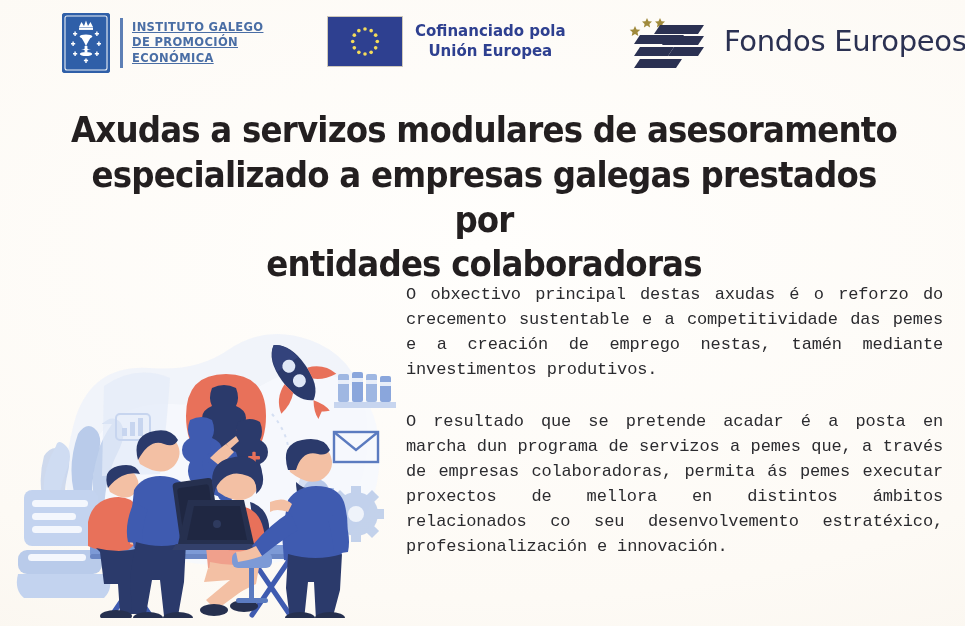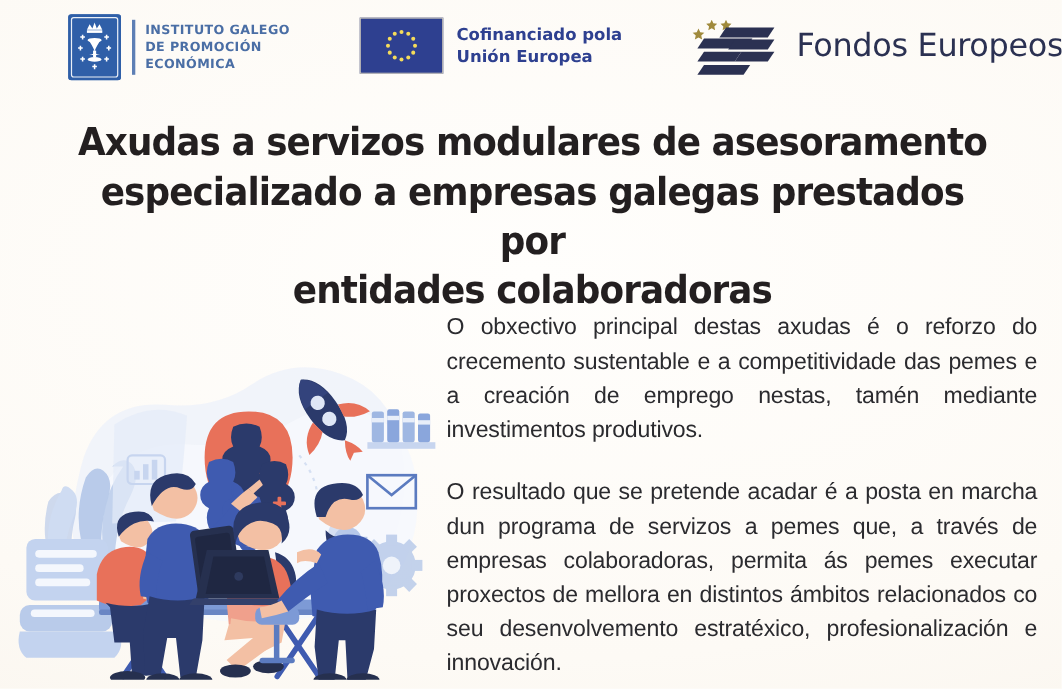--- a/index.html
+++ b/index.html
@@ -59,28 +59,30 @@
     flex: none;
   }
   .igape-text {
     color: #4a6ea5;
     font-family: "DejaVu Sans", sans-serif;
     font-size: 11.5px;
     font-weight: 700;
     letter-spacing: 0.35px;
     line-height: 1.32;
     white-space: pre-line;
+    text-decoration: underline;
   }
 
   
   .eu {
     position: absolute;
     left: 327px; top: 16px;
     display: flex;
     align-items: center;
+    text-align: center;
   }
   .eu-flag {
     width: 76px; height: 51px;
     background: #2e4090;
     position: relative;
     flex: none;
     border: 1px solid #cfc9bb;
   }
   .eu-text {
     margin-left: 12px;
@@ -129,22 +131,22 @@
   }
 
   
   .body-col {
     position: absolute;
     left: 406px;
     top: 283px;
     width: 537px;
   }
   .body-col p {
-    font-family: Liberation Sans, sans-serif;
-    font-size: 21px;
+    font-family: Liberation Mono, monospace;
+    font-size: 17px;
     line-height: 1.47;
     color: #2b2b2f;
     text-align: justify;
     text-justify: inter-word;
     letter-spacing: -0.15px;
   }
   .body-col p + p { margin-top: 27px; }
 
   
   .illustration {

